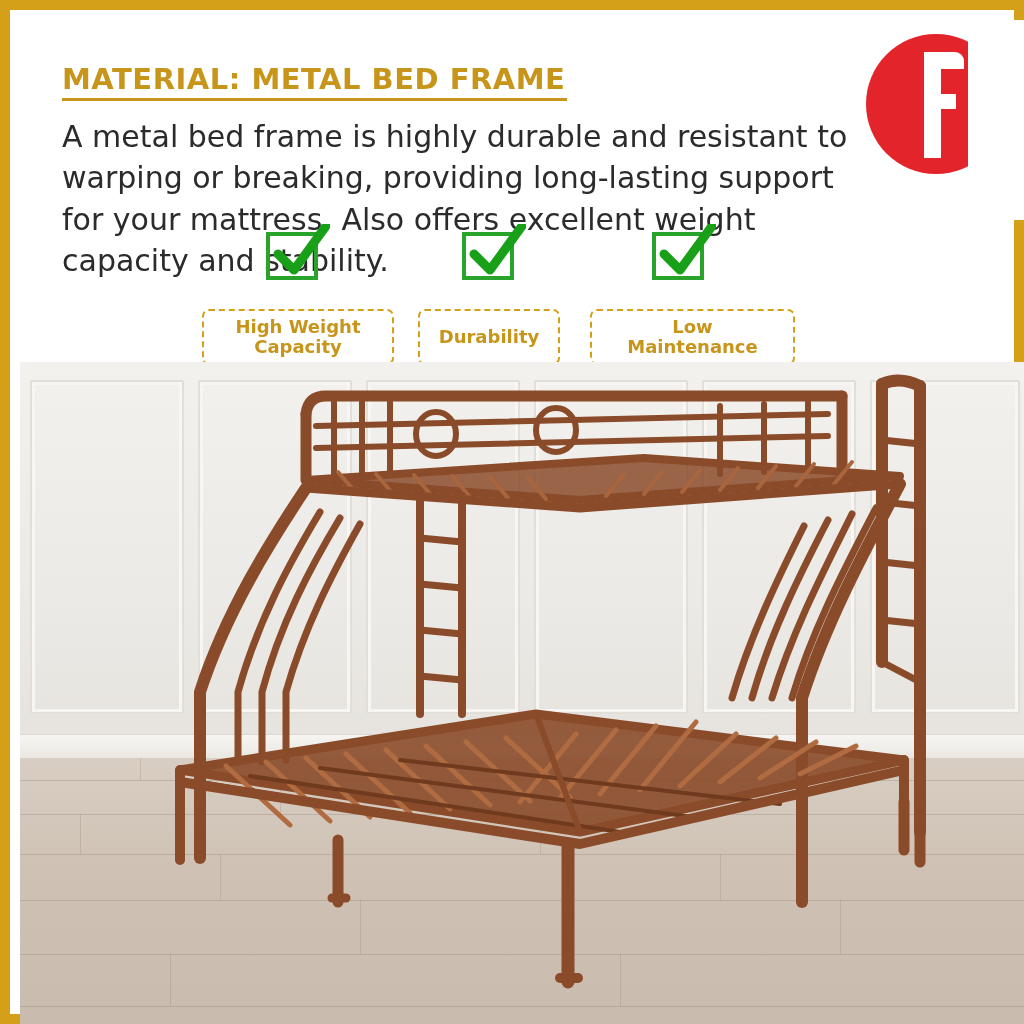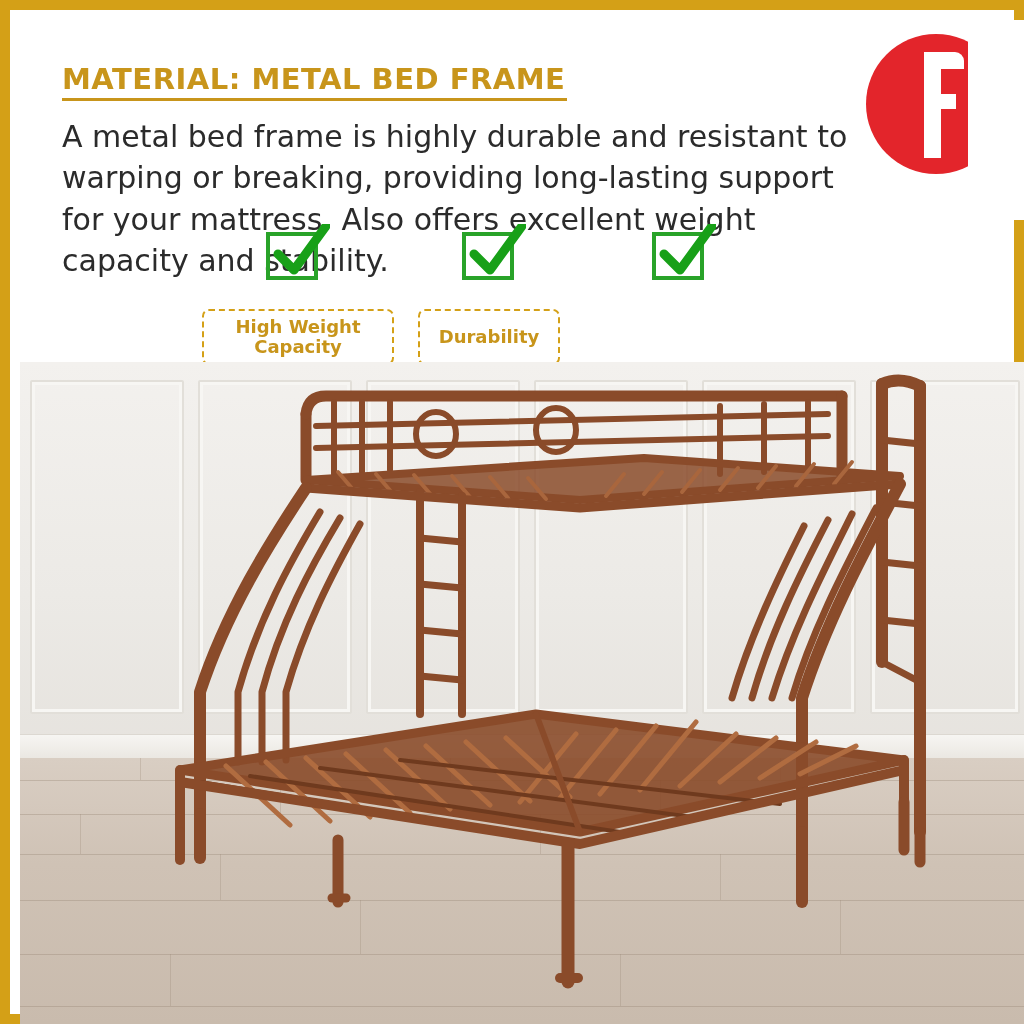--- a/index.html
+++ b/index.html
@@ -224,20 +224,24 @@
         <path d="M8 30 L24 46 L56 2" fill="none" stroke="#18a018" stroke-width="9" stroke-linecap="round" stroke-linejoin="round"></path>
       </svg>
     </div>
 
     <div class="feature feature-0">
       <span class="flabel">High Weight
 Capacity</span>
     </div>
     <div class="feature feature-1">
       <span class="flabel">Durability</span>
+    </div>
+    <div class="feature feature-2">
+      <span class="flabel">Low
+Maintenance</span>
     </div>
   </div>
 
   <div class="photo">
 
     <div class="wall"></div>
 
     <div class="wall-panel" style="left:10px;  top:18px; width:150px; height:330px;"></div>
     <div class="wall-panel" style="left:178px; top:18px; width:150px; height:330px;"></div>
     <div class="wall-panel" style="left:346px; top:18px; width:150px; height:330px;"></div>

